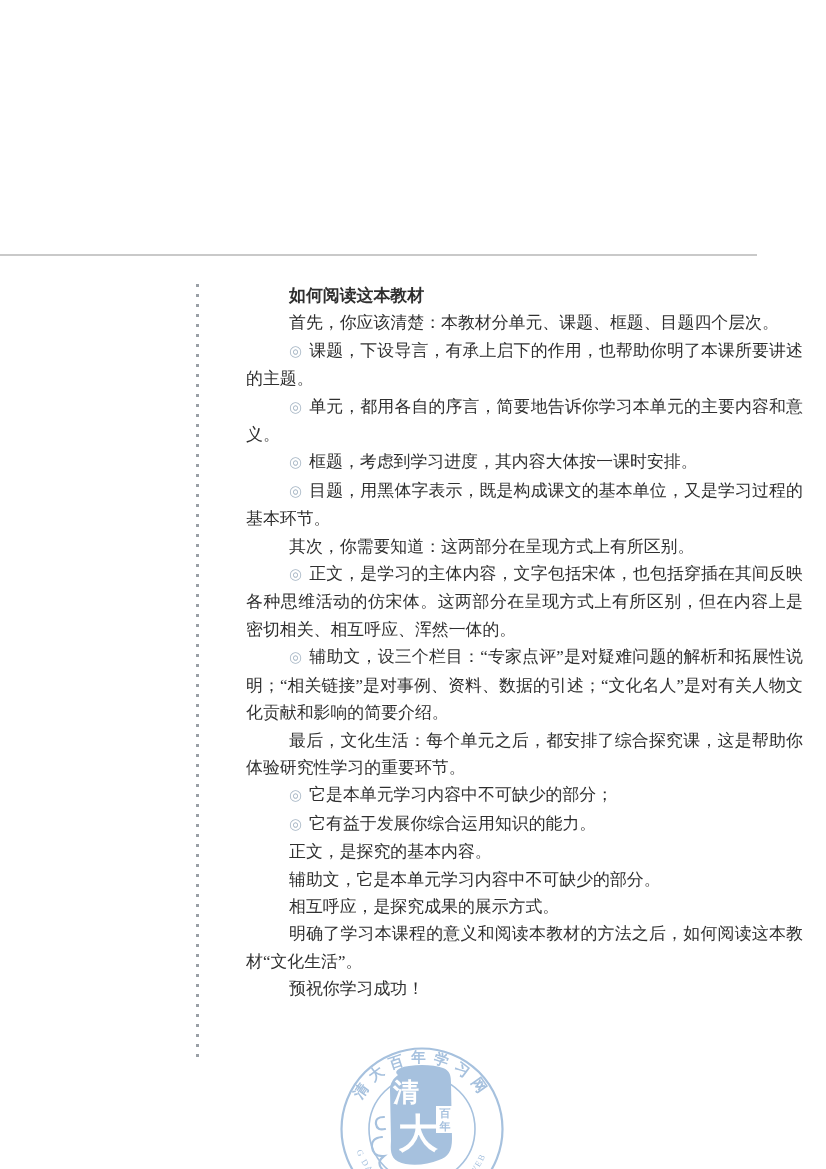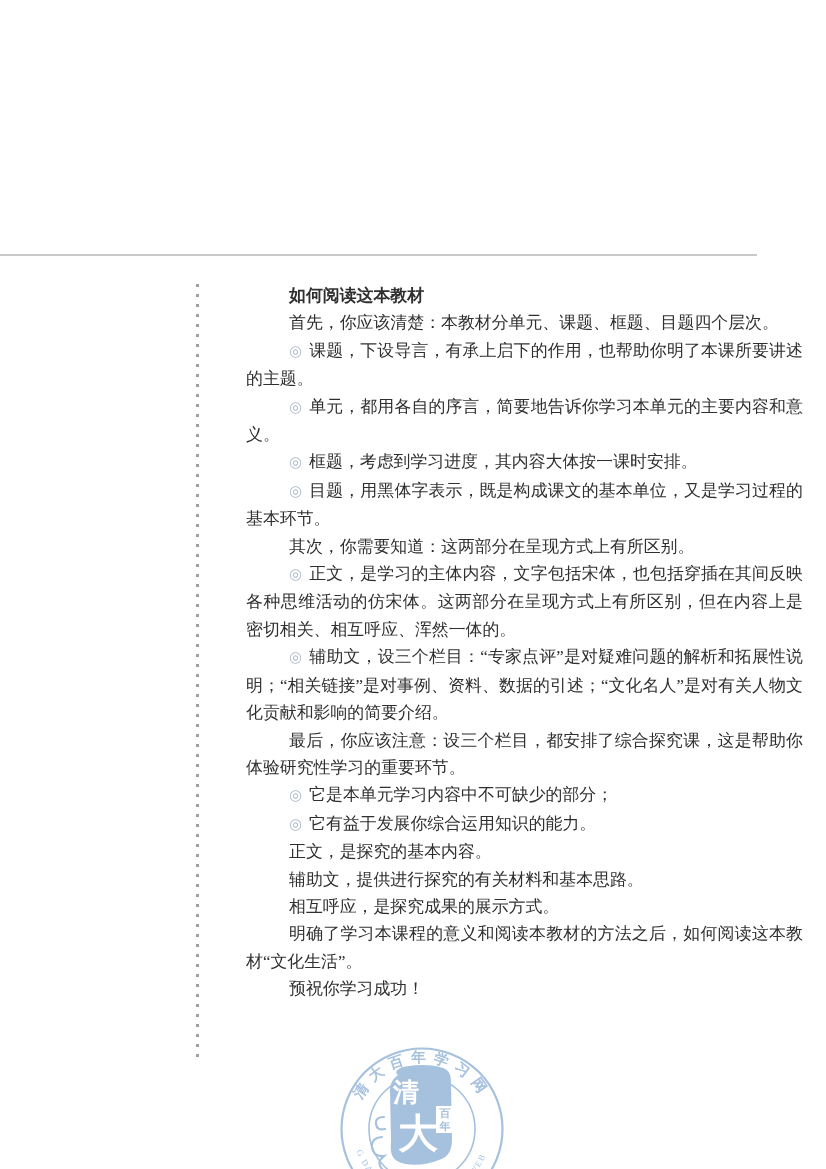--- a/index.html
+++ b/index.html
@@ -42,25 +42,25 @@
 <div class="content" id="paragraphs">
     <p class="para title">如何阅读这本教材</p>
     <p class="para para">首先，你应该清楚：本教材分单元、课题、框题、目题四个层次。</p>
     <p class="para bullet"><span class="bullet-mark">◎</span><span>课题，下设导言，有承上启下的作用，也帮助你明了本课所要讲述的主题。</span></p>
     <p class="para bullet"><span class="bullet-mark">◎</span><span>单元，都用各自的序言，简要地告诉你学习本单元的主要内容和意义。</span></p>
     <p class="para bullet"><span class="bullet-mark">◎</span><span>框题，考虑到学习进度，其内容大体按一课时安排。</span></p>
     <p class="para bullet"><span class="bullet-mark">◎</span><span>目题，用黑体字表示，既是构成课文的基本单位，又是学习过程的基本环节。</span></p>
     <p class="para para">其次，你需要知道：这两部分在呈现方式上有所区别。</p>
     <p class="para bullet"><span class="bullet-mark">◎</span><span>正文，是学习的主体内容，文字包括宋体，也包括穿插在其间反映各种思维活动的仿宋体。这两部分在呈现方式上有所区别，但在内容上是密切相关、相互呼应、浑然一体的。</span></p>
     <p class="para bullet"><span class="bullet-mark">◎</span><span>辅助文，设三个栏目：“专家点评”是对疑难问题的解析和拓展性说明；“相关链接”是对事例、资料、数据的引述；“文化名人”是对有关人物文化贡献和影响的简要介绍。</span></p>
-    <p class="para para">最后，你应该注意：设三个栏目，都安排了综合探究课，这是帮助你体验研究性学习的重要环节。</p>
+    <p class="para para">最后，文化生活：每个单元之后，都安排了综合探究课，这是帮助你体验研究性学习的重要环节。</p>
     <p class="para bullet"><span class="bullet-mark">◎</span><span>它是本单元学习内容中不可缺少的部分；</span></p>
     <p class="para bullet"><span class="bullet-mark">◎</span><span>它有益于发展你综合运用知识的能力。</span></p>
     <p class="para para">正文，是探究的基本内容。</p>
-    <p class="para para">辅助文，提供进行探究的有关材料和基本思路。</p>
+    <p class="para para">辅助文，它是本单元学习内容中不可缺少的部分。</p>
     <p class="para para">相互呼应，是探究成果的展示方式。</p>
     <p class="para para">明确了学习本课程的意义和阅读本教材的方法之后，如何阅读这本教材“文化生活”。</p>
     <p class="para para">预祝你学习成功！</p>
   </div>
 
 <svg class="watermark" viewBox="0 0 168 168">
   <defs>
     <path id="arc-top" d="M 19.3 66.7 A 67 67 0 0 1 148.7 66.7" fill="none"></path>
     <path id="arc-bottom" d="M 19.2 107.6 A 69 69 0 0 0 148.8 107.6" fill="none"></path>
   </defs>

